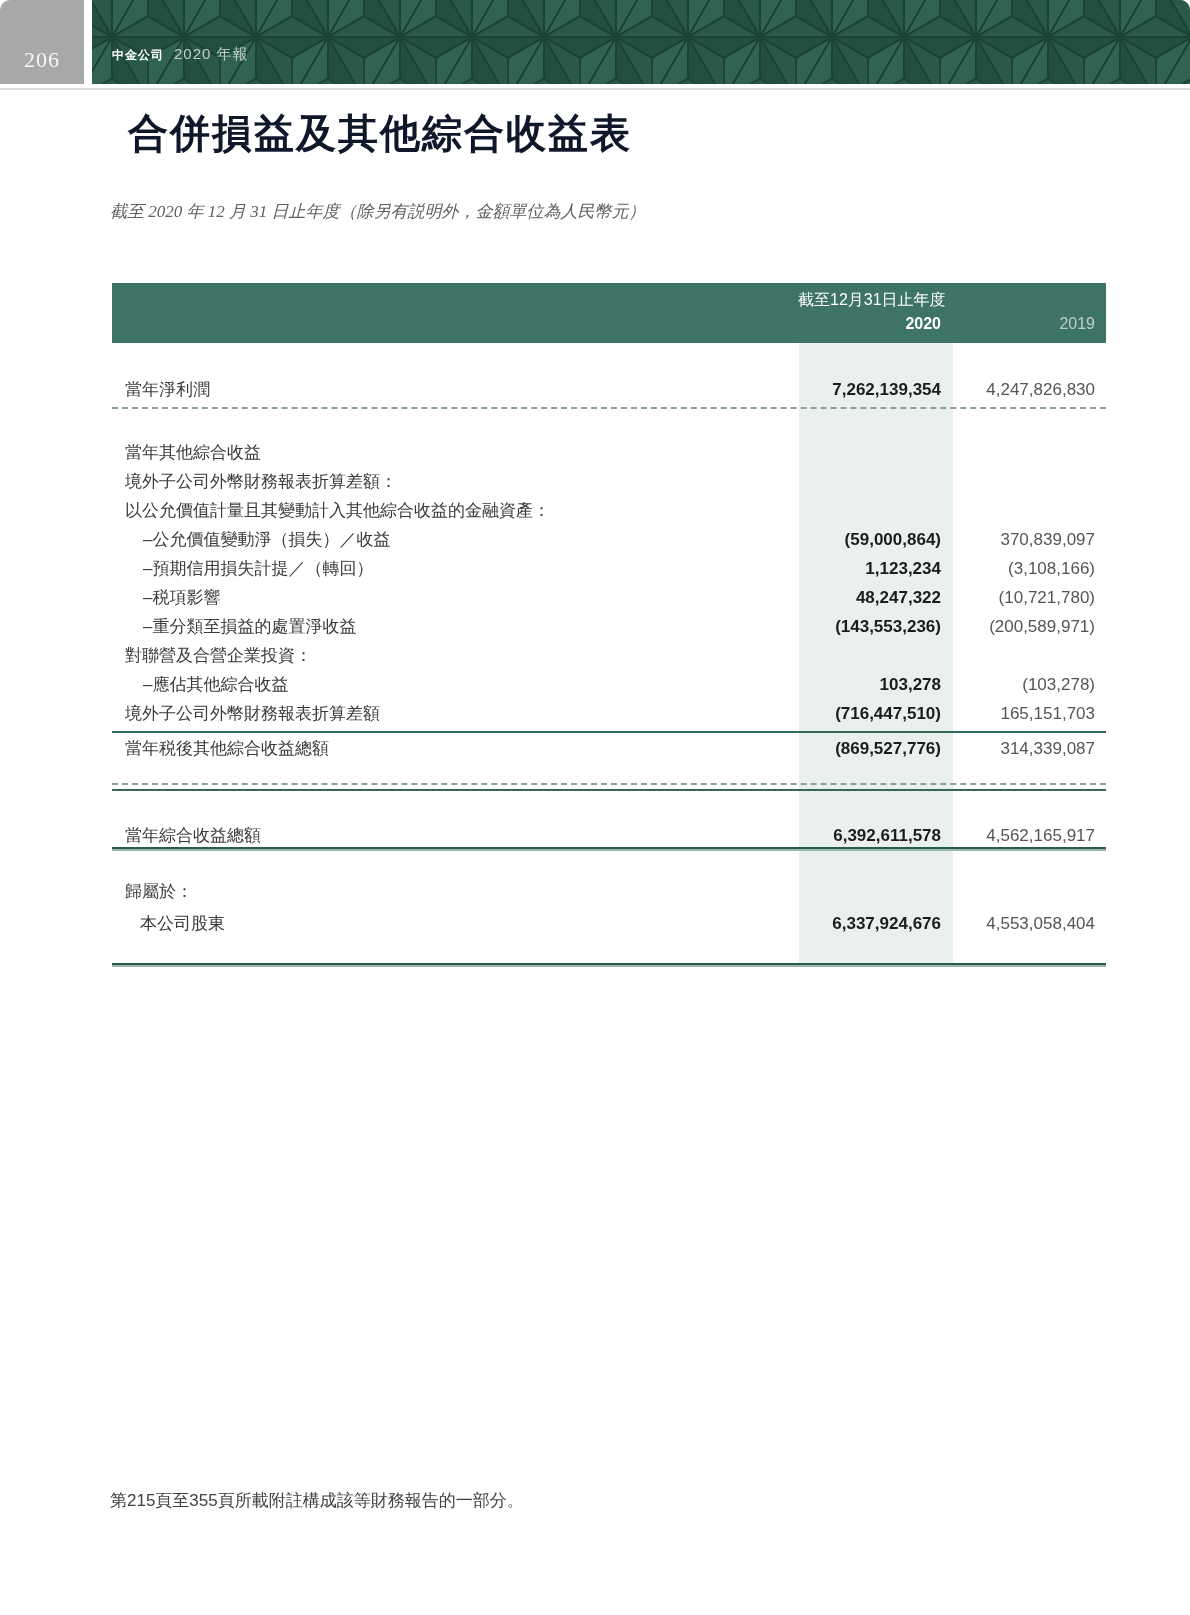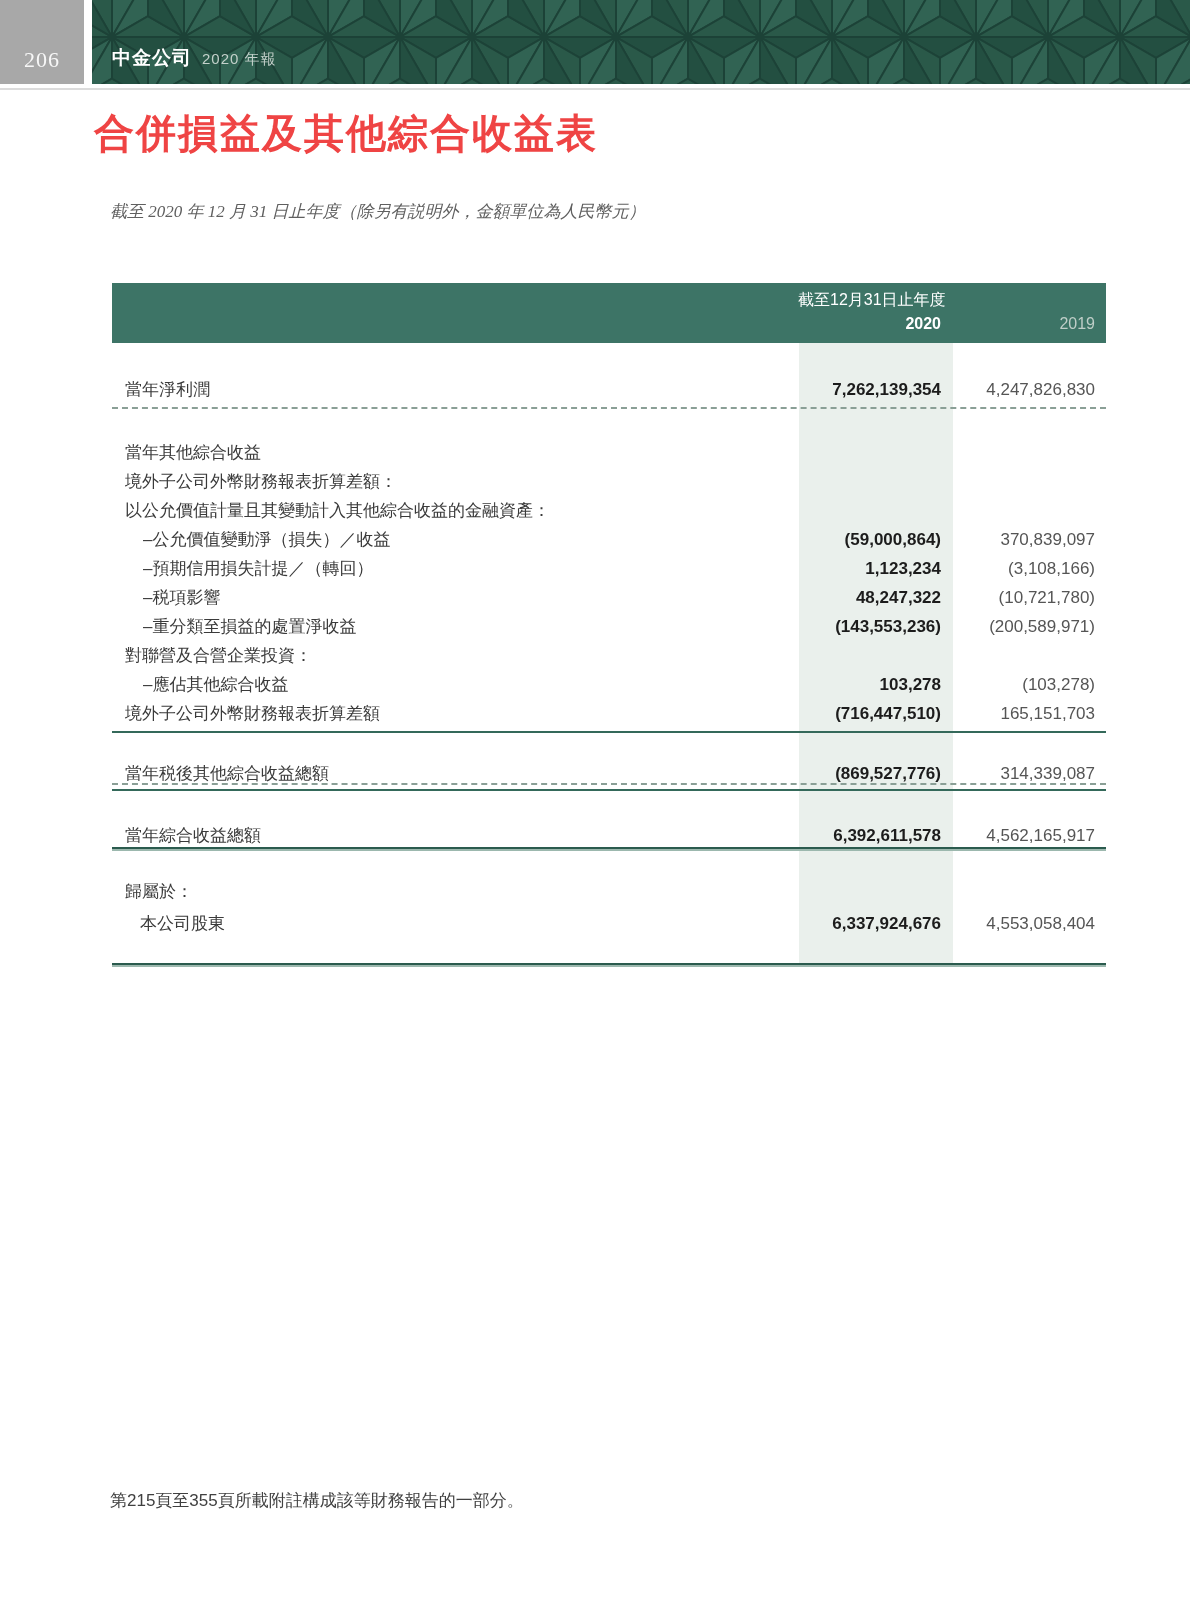--- a/index.html
+++ b/index.html
@@ -1,33 +1,33 @@
 <!DOCTYPE html>
 <html><head>
 <meta charset="utf-8">
 <style>
   html,body{margin:0;padding:0;background:#ffffff;}
   .sheet{position:relative;width:1190px;height:1615px;background:#ffffff;overflow:hidden;
-         font-family:"Liberation Sans",sans-serif;color:#3a3a3a;}
+         font-family:"Liberation Sans",sans-serif;color:#3a3a3a;border-radius:10px;}
 
   
   .pageno-box{position:absolute;left:0;top:0;width:84px;height:84px;background:#a8a8a8;
               display:flex;align-items:flex-end;justify-content:center;}
   .pageno-box .num{font-family:"Liberation Serif",serif;font-size:22px;color:#f7f7f7;
                    padding-bottom:11px;letter-spacing:1px;}
   .banner{position:absolute;left:92px;top:0;width:1098px;height:84px;overflow:hidden;}
   .banner svg{position:absolute;left:0;top:0;}
   .banner-text{position:absolute;left:20px;top:45px;white-space:nowrap;}
-  .brand{font-size:19px;font-weight:bold;color:#ffffff;letter-spacing:1px;}
+  .brand{font-size:12px;font-weight:bold;color:#ffffff;letter-spacing:1px;}
   .edition{font-size:15px;color:#c3d0ca;margin-left:10px;letter-spacing:1px;}
   .header-rule{position:absolute;left:0;top:88px;width:1190px;height:2px;background:#dcdcdc;}
 
   
-  .doc-title{position:absolute;left:94px;top:106px;font-family:"Liberation Serif",serif;
-             font-size:40px;font-weight:600;color:#ef4444;letter-spacing:2px;}
+  .doc-title{position:absolute;left:128px;top:106px;font-family:"Liberation Serif",serif;
+             font-size:40px;font-weight:600;color:#0f172a;letter-spacing:2px;}
   .doc-subtitle{position:absolute;left:110px;top:200px;font-family:Liberation Serif, serif;
                 font-style:italic;font-size:17px;color:#5f5f5f;}
 
   
   .fin-table{position:absolute;left:112px;top:283px;width:994px;height:700px;}
   .thead{position:absolute;left:0;top:0;width:994px;height:60px;background:#3d7466;}
   .period{position:absolute;left:686px;top:7px;width:306px;text-align:left;
           font-size:16px;color:#ffffff;}
   .col2020{position:absolute;right:165px;top:32px;font-size:16px;font-weight:bold;color:#ffffff;}
   .col2019{position:absolute;right:11px;top:32px;font-size:16px;color:#bfcec8;}
@@ -158,21 +158,21 @@
     <div class="row" style="top:388px">
       <span class="lbl ind1">–應佔其他綜合收益</span>
       <span class="v20">103,278</span>
       <span class="v19">(103,278)</span>
     </div>
     <div class="row" style="top:417px">
       <span class="lbl">境外子公司外幣財務報表折算差額</span>
       <span class="v20">(716,447,510)</span>
       <span class="v19">165,151,703</span>
     </div>
-    <div class="row" style="top:477px">
+    <div class="row" style="top:452px">
       <span class="lbl">當年税後其他綜合收益總額</span>
       <span class="v20">(869,527,776)</span>
       <span class="v19">314,339,087</span>
     </div>
     <div class="row" style="top:539px">
       <span class="lbl">當年綜合收益總額</span>
       <span class="v20">6,392,611,578</span>
       <span class="v19">4,562,165,917</span>
     </div>
     <div class="row" style="top:595px">

